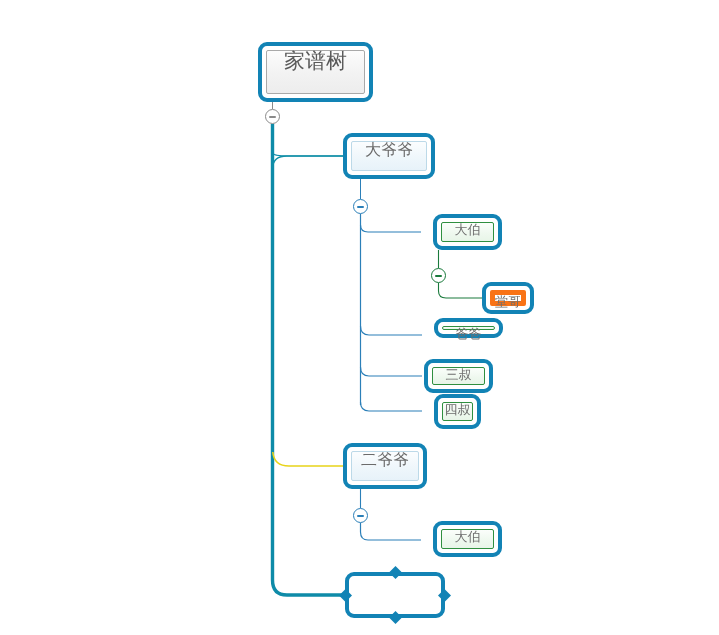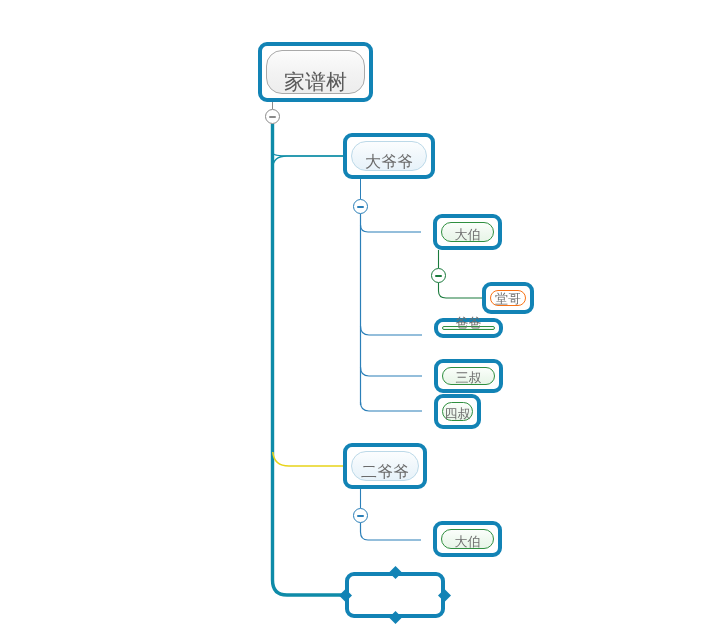--- a/index.html
+++ b/index.html
@@ -23,22 +23,22 @@
     box-sizing:border-box;
     display:flex;align-items:center;justify-content:center;
     border-radius:9px;
     cursor:default;
     z-index:5;
   }
   .node .inner{
     position:absolute;
     left:4px;top:4px;right:4px;bottom:4px;
     box-sizing:border-box;
-    border-radius:16px;
-    display:flex;align-items:flex-end;justify-content:center;
+    border-radius:2px;
+    display:flex;align-items:flex-start;justify-content:center;
   }
   .node .label{
     color:#666666;
     line-height:1;
     white-space:nowrap;
     user-select:none;
   }
 
   
   .n-root{border:4px solid #1283b5;}
@@ -60,21 +60,21 @@
   .n-green{border:4px solid #1283b5;margin-left:12px;}
   .n-green .inner{
     border:1px solid #2f8f3f;
     background:linear-gradient(to bottom,#fbfefb 0%,#eef8ee 60%,#e8f5e8 100%);
   }
   .n-green .label{font-size:13px;color:#6e6e6e;}
 
   
   .n-gray{border:4px solid #1283b5;}
   .n-gray .inner{
-    border:1px solid #f97316;
+    border:5px solid #f97316;
     background:#ffffff;
   }
   .n-gray .label{font-size:13px;color:#6e6e6e;}
 
   
   .handle{
     position:absolute;
     width:13px;height:13px;
     background:#1283b5;
     z-index:7;
@@ -177,21 +177,21 @@
       <span class="label">堂哥</span>
     </span>
   </div>
 
   <div class="node n-green" style="left:422px;top:318px;width:69px;height:20px;">
     <span class="inner">
       <span class="label">爸爸</span>
     </span>
   </div>
 
-  <div class="node n-green" style="left:422px;top:359px;width:69px;height:34px;">
+  <div class="node n-green" style="left:412px;top:359px;width:69px;height:34px;">
     <span class="inner">
       <span class="label">三叔</span>
     </span>
   </div>
 
   <div class="node n-green" style="left:422px;top:394px;width:47px;height:35px;">
     <span class="inner">
       <span class="label">四叔</span>
     </span>
   </div>

